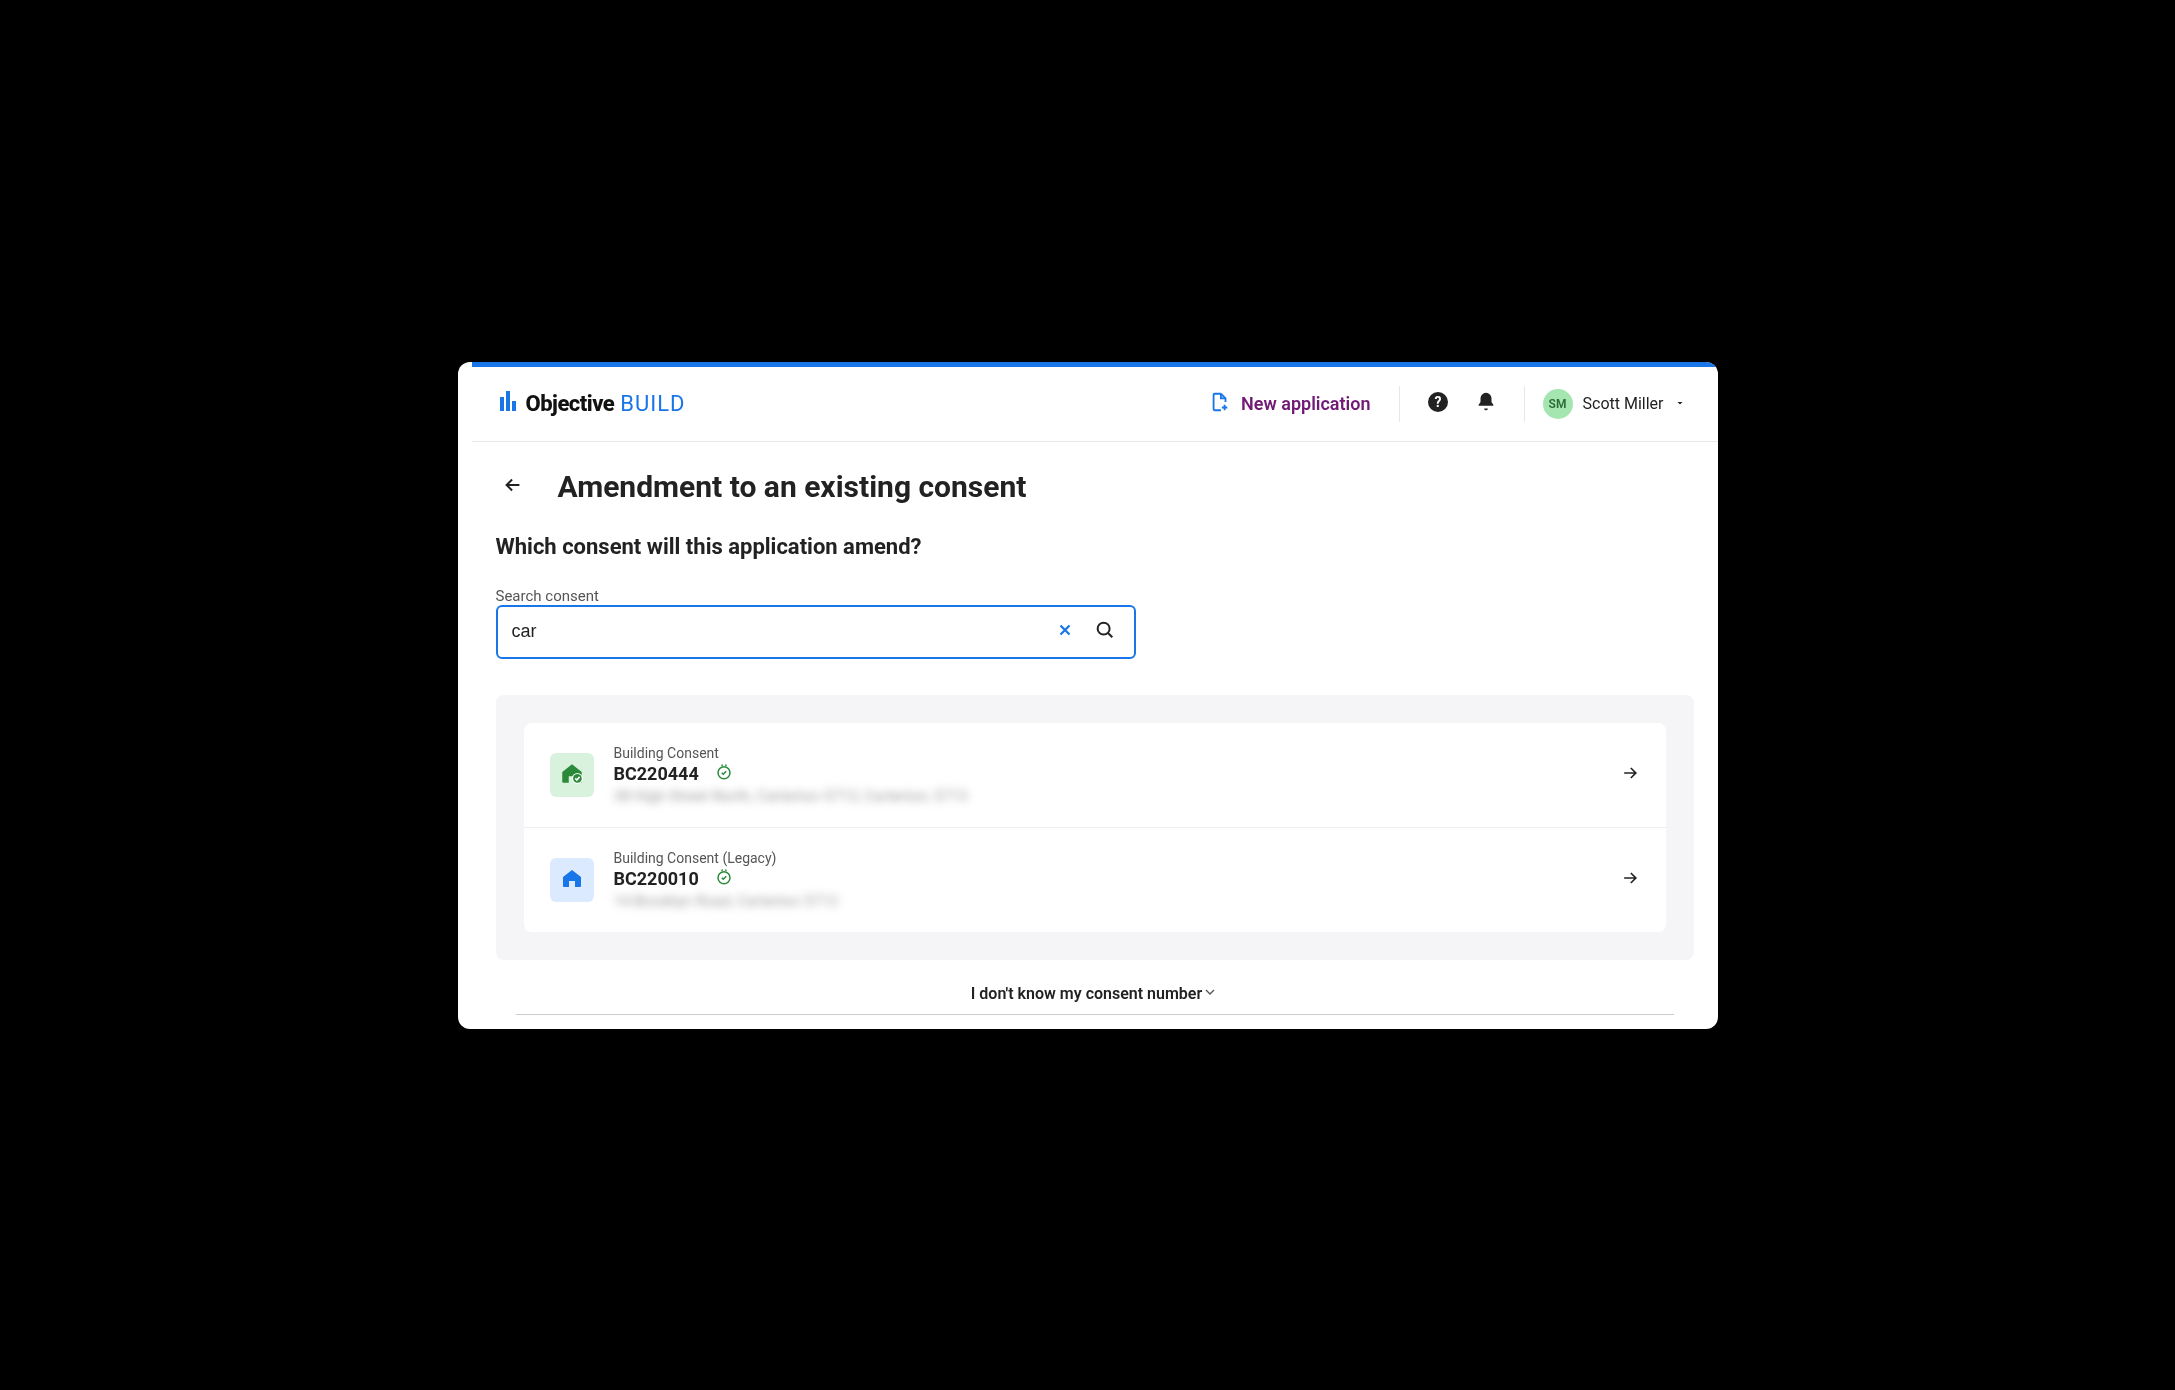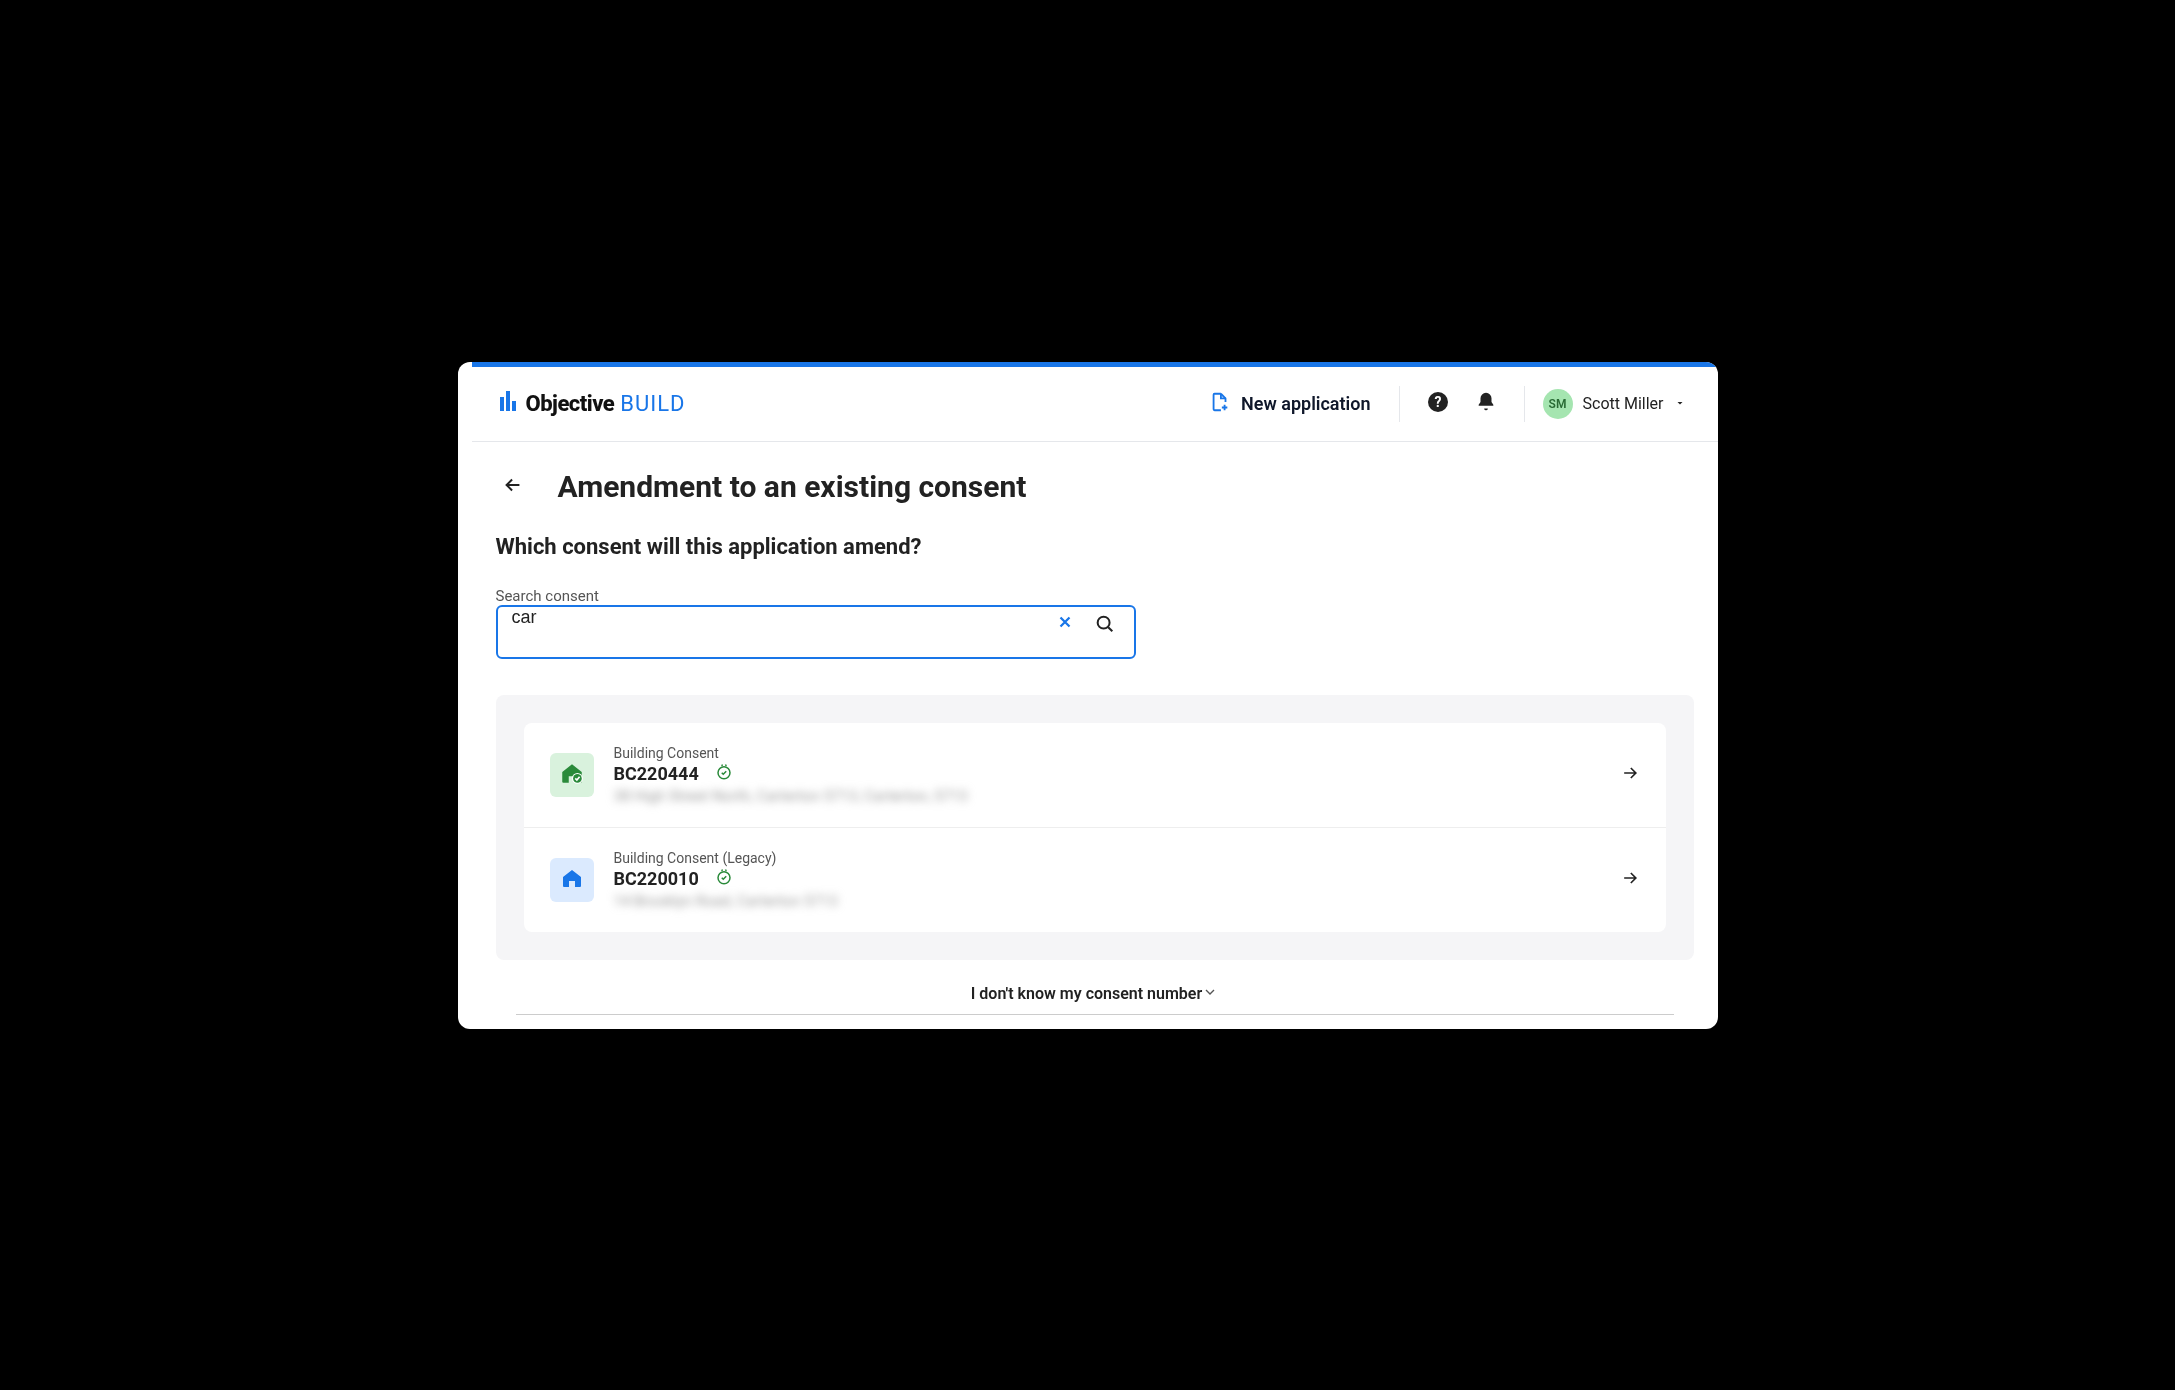--- a/index.html
+++ b/index.html
@@ -36,21 +36,21 @@
   .logo-bars span:nth-child(1){ width:4px; height:14px; background:#1976e8; display:inline-block;}
   .logo-bars span:nth-child(2){ width:4px; height:20px; background:#1976e8; display:inline-block;}
   .logo-bars span:nth-child(3){ width:4px; height:10px; background:#1976e8; display:inline-block;}
   .logo-text1 { font-weight: 800; font-size: 22px; color: #111; letter-spacing: -0.5px;}
   .logo-text2 { font-weight: 400; font-size: 22px; color: #1976e8; letter-spacing: 1px;}
   .header-spacer { flex: 1; }
   .new-app {
     display: flex;
     align-items: center;
     gap: 10px;
-    color: #0f172a;
+    color: #701a75;
     font-weight: 600;
     font-size: 18px;
     cursor: pointer;
     padding: 8px 14px;
   }
   .vdiv { width: 1px; height: 36px; background: #e5e7eb; margin: 0 14px; }
   .icon-btn {
     width: 36px; height: 36px;
     display: flex; align-items: center; justify-content: center;
     cursor: pointer;
@@ -75,21 +75,21 @@
   }
   .user-name { font-size: 16px; color: #222; }
   .content { padding: 26px 24px 0 24px; }
   .title-row { display: flex; align-items: center; gap: 28px; margin-bottom: 28px; }
   .back-arrow { cursor: pointer; padding: 6px; }
   .page-title { font-size: 30px; font-weight: 700; color: #222; }
   .subtitle { font-size: 22px; font-weight: 700; color: #222; margin-bottom: 28px; }
   .search-label { font-size: 15px; color: #555; }
   .search-wrap {
     display: flex;
-    align-items: flex-start;
+    align-items: center;
     width: 640px;
     border: 2px solid #1976e8;
     border-radius: 6px;
     padding: 0 12px 0 14px;
     height: 54px;
   }
   .search-input {
     flex: 1;
     border: none;
     outline: none;

